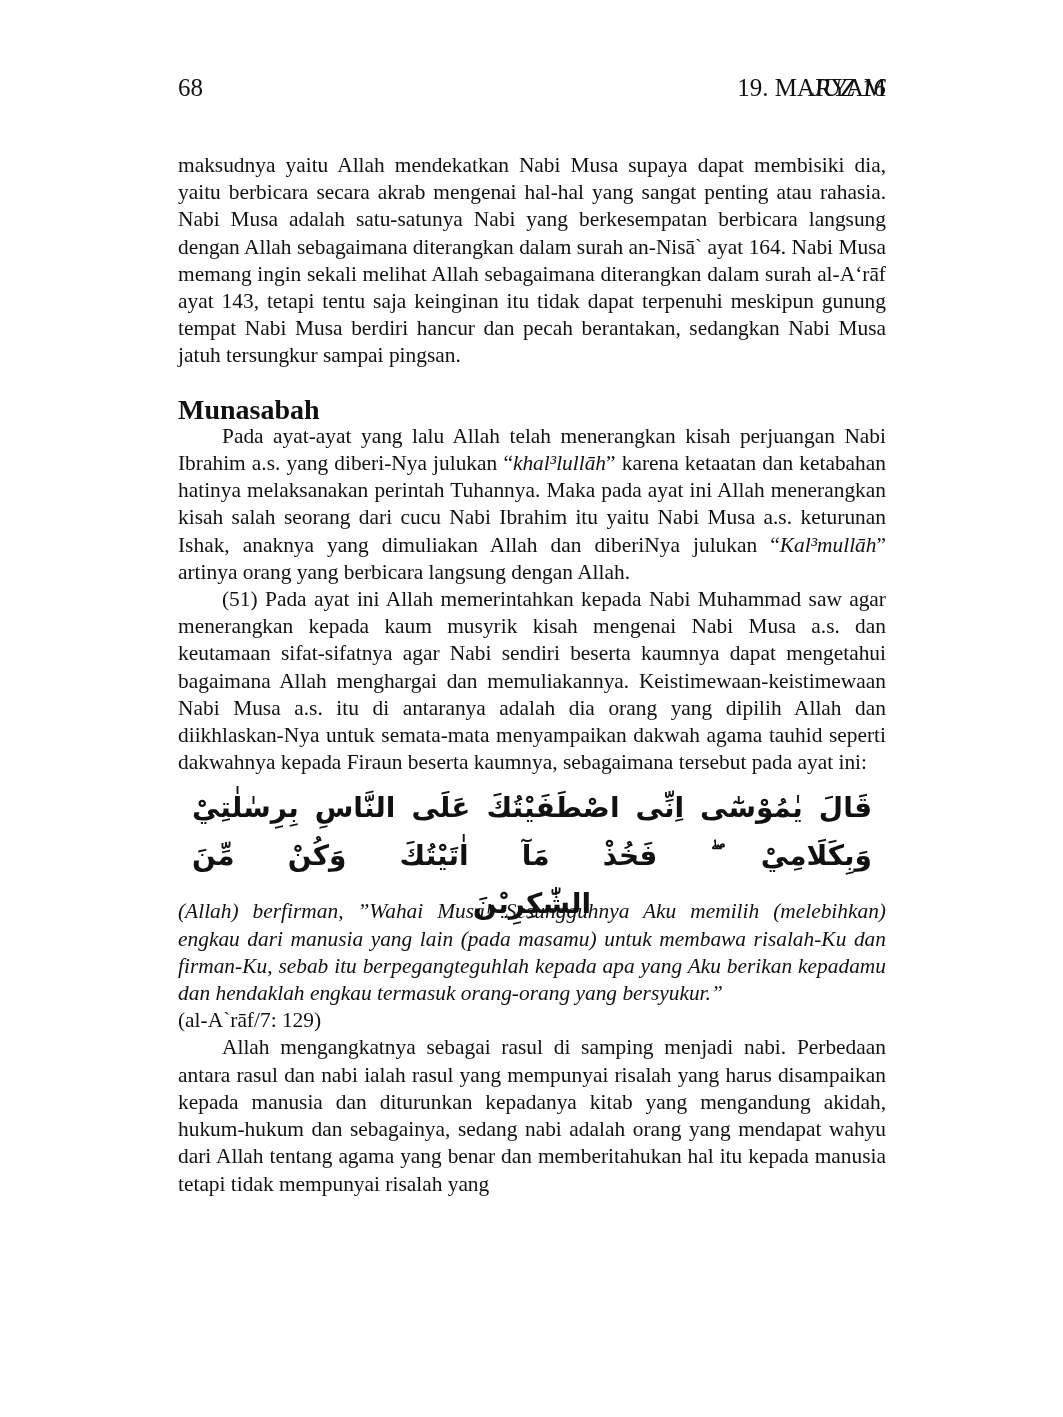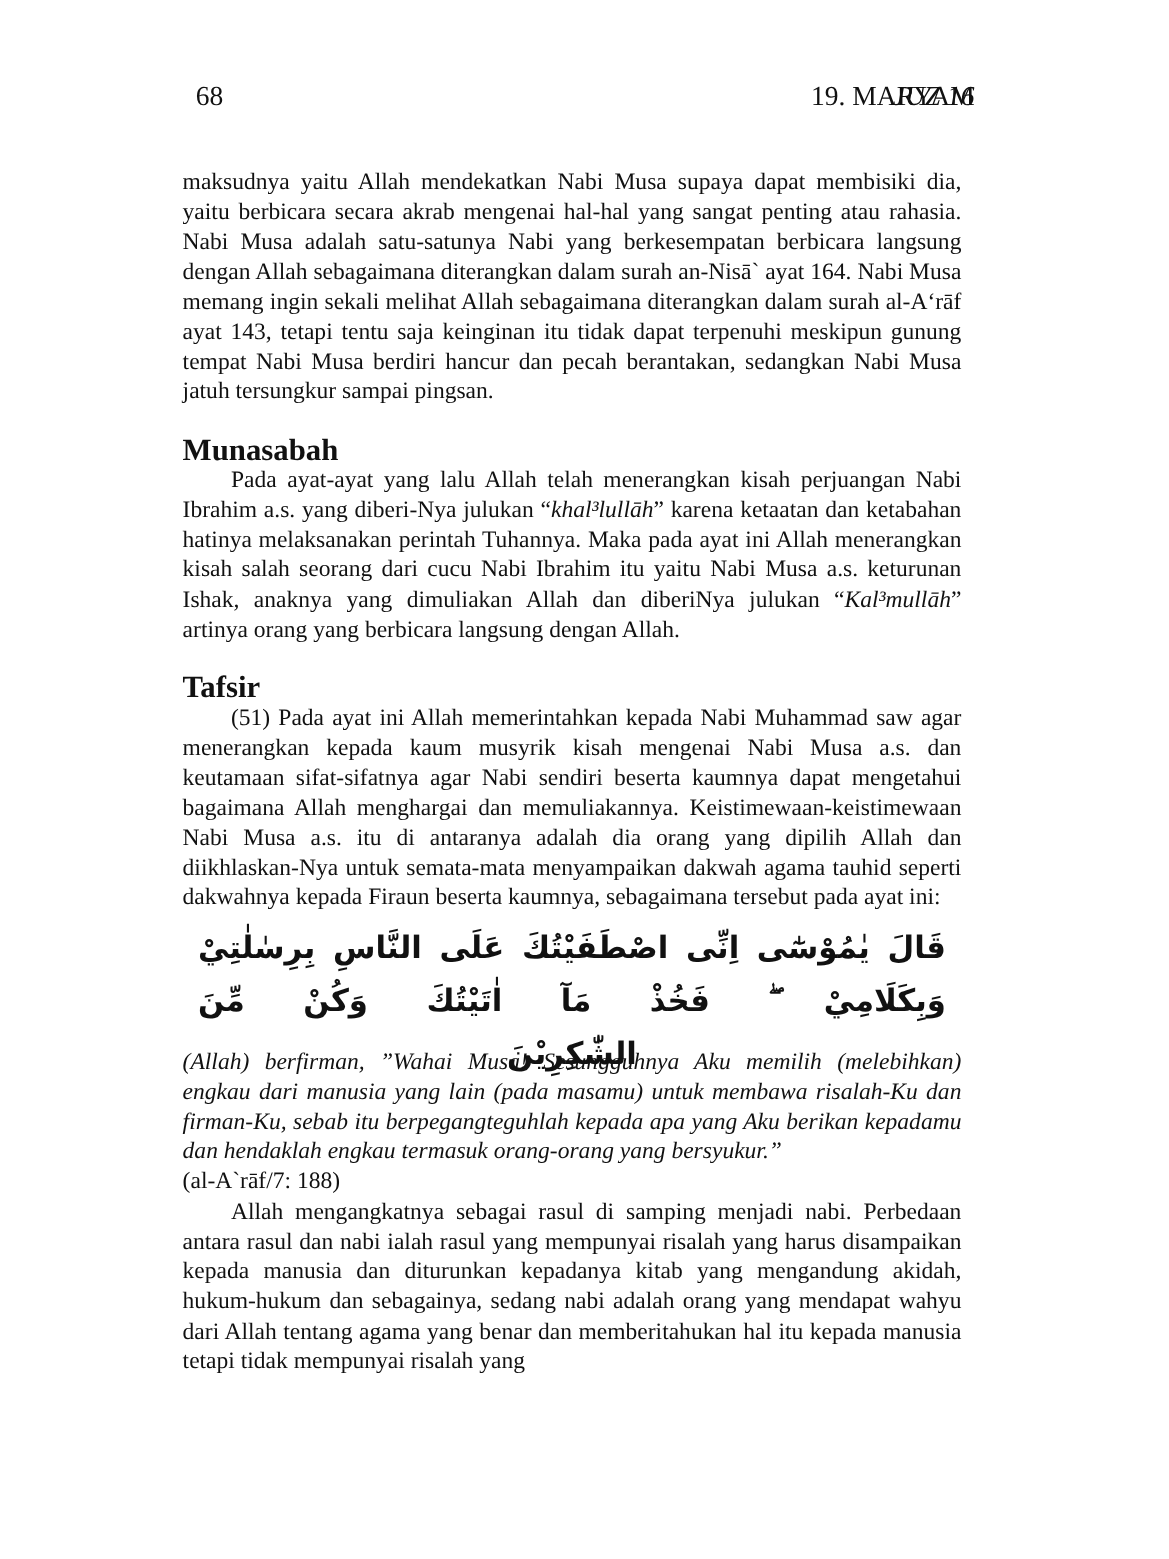--- a/index.html
+++ b/index.html
@@ -23,21 +23,21 @@
       height: 28px;
       font-size: 25px;
       line-height: 28px;
     }
     .page-header .pnum { position: absolute; left: 0; top: 0; }
     .page-header .title { position: absolute; left: 0; right: 0; top: 0; text-align: right; }
     .page-header .juz { position: absolute; right: 0; top: 0; font-style: italic; }
 
     .content {
       position: absolute;
-      left: 166px;
+      left: 178px;
       top: 152px;
       width: 708px;
       font-size: 21.4px;
       line-height: 27.2px;
       text-align: justify;
     }
     .content p {
       margin: 0;
     }
     .indent { text-indent: 44px; }
@@ -82,25 +82,24 @@
   <span class="juz">JUZ 16</span>
 </div>
 
 <div class="content">
 
   <p>maksudnya yaitu Allah mendekatkan Nabi Musa supaya dapat membisiki dia, yaitu berbicara secara akrab mengenai hal-hal yang sangat penting atau rahasia. Nabi Musa adalah satu-satunya Nabi yang berkesempatan berbicara langsung dengan Allah sebagaimana diterangkan dalam surah an-Nisā` ayat 164. Nabi Musa memang ingin sekali melihat Allah sebagaimana diterangkan dalam surah al-A‘rāf ayat 143, tetapi tentu saja keinginan itu tidak dapat terpenuhi meskipun gunung tempat Nabi Musa berdiri hancur dan pecah berantakan, sedangkan Nabi Musa jatuh tersungkur sampai pingsan.</p>
 
   <h3 class="section-heading gap-before-heading">Munasabah</h3>
   <p class="indent"><span>Pada ayat-ayat yang lalu Allah telah menerangkan kisah perjuangan Nabi Ibrahim a.s. yang diberi-Nya julukan “</span><em>khal³lullāh</em><span>” karena ketaatan dan ketabahan hatinya melaksanakan perintah Tuhannya. Maka pada ayat ini Allah menerangkan kisah salah seorang dari cucu Nabi Ibrahim itu yaitu Nabi Musa a.s. keturunan Ishak, anaknya yang dimuliakan Allah dan diberiNya julukan “</span><em>Kal³mullāh</em><span>” artinya orang yang berbicara langsung dengan Allah.</span></p>
 
-  <h3 class="section-heading gap-before-heading">Tafsir</h3>
   <p class="indent">(51) Pada ayat ini Allah memerintahkan kepada Nabi Muhammad saw agar menerangkan kepada kaum musyrik kisah mengenai Nabi Musa a.s. dan keutamaan sifat-sifatnya agar Nabi sendiri beserta kaumnya dapat mengetahui bagaimana Allah menghargai dan memuliakannya. Keistimewaan-keistimewaan Nabi Musa a.s. itu di antaranya adalah dia orang yang dipilih Allah dan diikhlaskan-Nya untuk semata-mata menyampaikan dakwah agama tauhid seperti dakwahnya kepada Firaun beserta kaumnya, sebagaimana tersebut pada ayat ini:</p>
 
   <div class="arabic-block">
     <span class="arabic-line1">قَالَ يٰمُوْسٰٓى اِنِّى اصْطَفَيْتُكَ عَلَى النَّاسِ بِرِسٰلٰتِيْ وَبِكَلَامِيْ ۖ فَخُذْ مَآ اٰتَيْتُكَ وَكُنْ مِّنَ</span>
     <span class="arabic-line2">الشّٰكِرِيْنَ</span>
   </div>
 
-  <p class="translation"><span>(Allah) berfirman, ”Wahai Musa! Sesungguhnya Aku memilih (melebihkan) engkau dari manusia yang lain (pada masamu) untuk membawa risalah-Ku dan firman-Ku, sebab itu berpegangteguhlah kepada apa yang Aku berikan kepadamu dan hendaklah engkau termasuk orang-orang yang bersyukur.”</span><br><span class="citation">(al-A`rāf/7: 188)</span></p>
+  <p class="translation"><span>(Allah) berfirman, ”Wahai Musa! Sesungguhnya Aku memilih (melebihkan) engkau dari manusia yang lain (pada masamu) untuk membawa risalah-Ku dan firman-Ku, sebab itu berpegangteguhlah kepada apa yang Aku berikan kepadamu dan hendaklah engkau termasuk orang-orang yang bersyukur.”</span><br><span class="citation">(al-A`rāf/7: 129)</span></p>
 
   <p class="indent">Allah mengangkatnya sebagai rasul di samping menjadi nabi. Perbedaan antara rasul dan nabi ialah rasul yang mempunyai risalah yang harus disampaikan kepada manusia dan diturunkan kepadanya kitab yang mengandung akidah, hukum-hukum dan sebagainya, sedang nabi adalah orang yang mendapat wahyu dari Allah tentang agama yang benar dan memberitahukan hal itu kepada manusia tetapi tidak mempunyai risalah yang</p>
 
 </div>
 
 </body></html>

